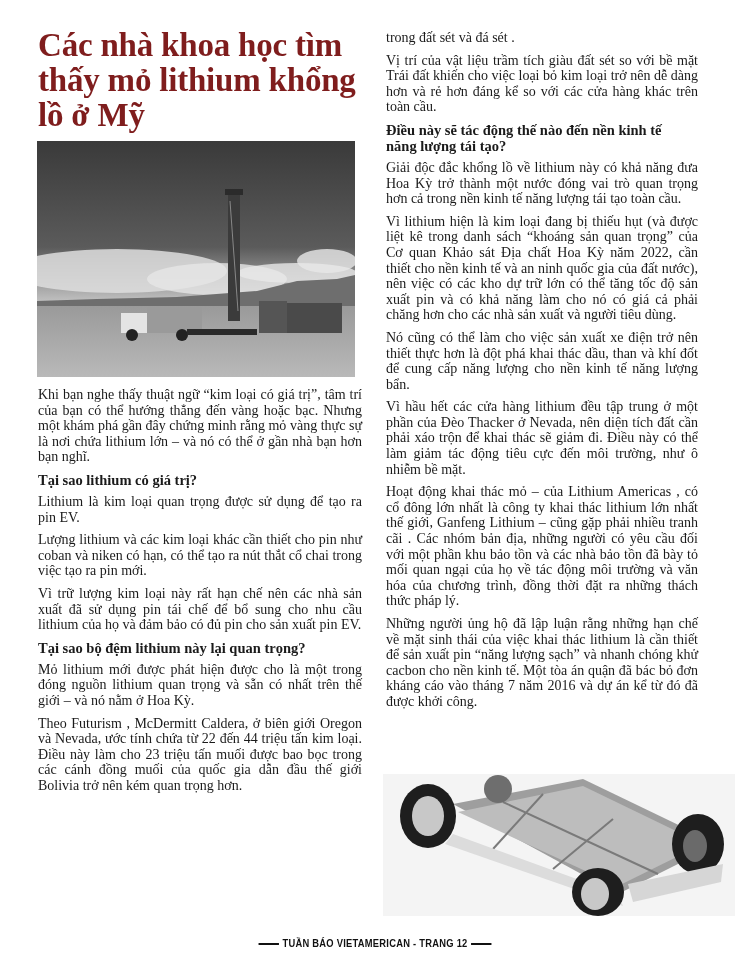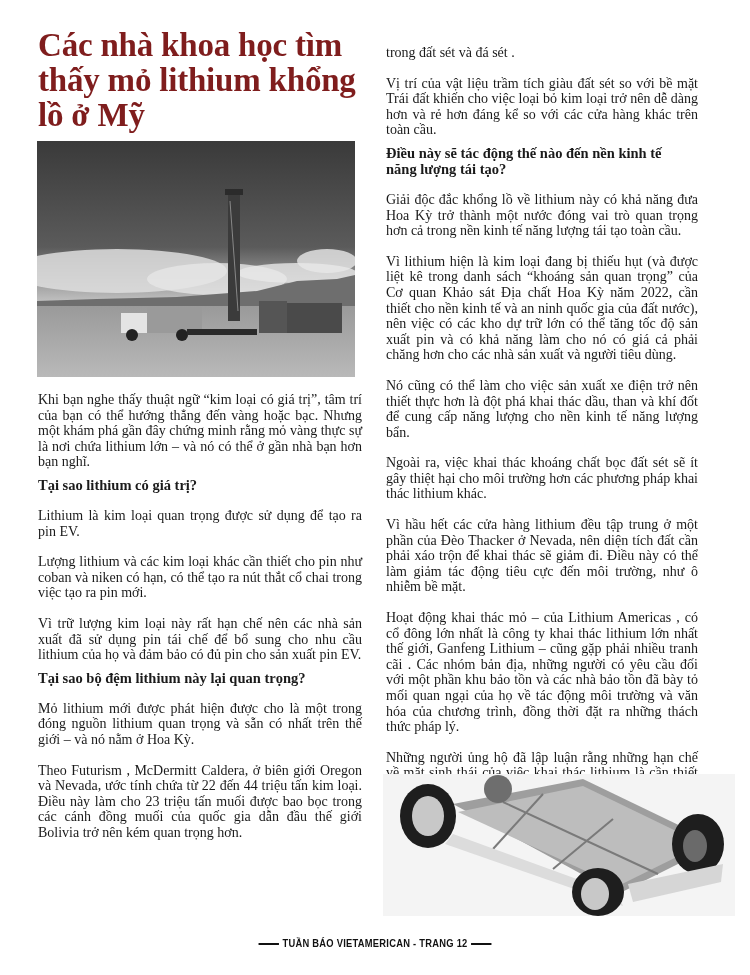--- a/index.html
+++ b/index.html
@@ -5,21 +5,21 @@
   html, body { margin: 0; padding: 0; background: #ffffff; }
   body { width: 750px; height: 975px; position: relative; overflow: hidden;
          font-family: "Liberation Serif", "DejaVu Serif", serif; color: #1a1a1a; }
   .col { position: absolute; }
   #col1 { left: 38px; top: 28px; width: 324px; }
   #col2 { left: 386px; top: 30px; width: 312px; }
   h1.headline { font-family: "Liberation Serif", serif; font-weight: bold; font-size: 33px;
      line-height: 35px; margin: 0 0 8px 0; letter-spacing: -0.2px; color: #7f1d1d; }
   .photo { position: relative; overflow: hidden; }
   #photo-drill { width: 318px; height: 236px; margin-left: -1px; margin-bottom: 10px; }
-  p.body { font-size: 14px; line-height: 15.6px; margin: 15px 0 7px 0; text-align: justify; }
+  p.body { font-size: 14px; line-height: 15.6px; margin: 0 0 7px 0; text-align: justify; }
   h3.sub { font-size: 14.5px; line-height: 16px; font-weight: bold; margin: 0 8px 6px 0; }
   #photo-ev { position: absolute; left: 383px; top: 774px; width: 352px; height: 142px; }
   .footer { position: absolute; left: 0; right: 0; top: 937px; text-align: center;
       font-family: "Liberation Sans", "DejaVu Sans", sans-serif; font-weight: bold;
       font-size: 11px; letter-spacing: 0.3px; color: #111; transform: scaleX(0.85); }
   .footer .rule { display: inline-block; width: 24px; height: 1.5px; background: #111; vertical-align: middle; margin: 0 4px; }
 </style>
 </head>
 <body>
 
@@ -71,21 +71,20 @@
 </div>
 
 <div class="col" id="col2">
   <div id="col2-body">
       <p class="body">trong đất sét và đá sét .</p>
       <p class="body">Vị trí của vật liệu trầm tích giàu đất sét so với bề mặt Trái đất khiến cho việc loại bỏ kim loại trở nên dễ dàng hơn và rẻ hơn đáng kể so với các cửa hàng khác trên toàn cầu.</p>
       <h3 class="sub">Điều này sẽ tác động thế nào đến nền kinh tế năng lượng tái tạo?</h3>
       <p class="body">Giải độc đắc khổng lồ về lithium này có khả năng đưa Hoa Kỳ trở thành một nước đóng vai trò quan trọng hơn cả trong nền kinh tế năng lượng tái tạo toàn cầu.</p>
       <p class="body">Vì lithium hiện là kim loại đang bị thiếu hụt (và được liệt kê trong danh sách “khoáng sản quan trọng” của Cơ quan Khảo sát Địa chất Hoa Kỳ năm 2022, cần thiết cho nền kinh tế và an ninh quốc gia của đất nước), nên việc có các kho dự trữ lớn có thể tăng tốc độ sản xuất pin và có khả năng làm cho nó có giá cả phải chăng hơn cho các nhà sản xuất và người tiêu dùng.</p>
       <p class="body">Nó cũng có thể làm cho việc sản xuất xe điện trở nên thiết thực hơn là đột phá khai thác dầu, than và khí đốt để cung cấp năng lượng cho nền kinh tế năng lượng bẩn.</p>
-      <p class="body">Ngoài ra, việc khai thác khoáng chất bọc đất sét sẽ ít gây thiệt hại cho môi trường hơn các phương pháp khai thác lithium khác.</p>
       <p class="body">Vì hầu hết các cửa hàng lithium đều tập trung ở một phần của Đèo Thacker ở Nevada, nên diện tích đất cần phải xáo trộn để khai thác sẽ giảm đi. Điều này có thể làm giảm tác động tiêu cực đến môi trường, như ô nhiễm bề mặt.</p>
       <p class="body">Hoạt động khai thác mỏ – của Lithium Americas , có cổ đông lớn nhất là công ty khai thác lithium lớn nhất thế giới, Ganfeng Lithium – cũng gặp phải nhiều tranh cãi . Các nhóm bản địa, những người có yêu cầu đối với một phần khu bảo tồn và các nhà bảo tồn đã bày tỏ mối quan ngại của họ về tác động môi trường và văn hóa của chương trình, đồng thời đặt ra những thách thức pháp lý.</p>
       <p class="body">Những người ủng hộ đã lập luận rằng những hạn chế về mặt sinh thái của việc khai thác lithium là cần thiết để sản xuất pin “năng lượng sạch” và nhanh chóng khử cacbon cho nền kinh tế. Một tòa án quận đã bác bỏ đơn kháng cáo vào tháng 7 năm 2016 và dự án kể từ đó đã được khởi công.</p>
     </div>
 </div>
 
 <div class="photo" id="photo-ev">
   <svg width="352" height="142" viewBox="0 0 352 142" xmlns="http://www.w3.org/2000/svg">
     <rect x="0" y="0" width="352" height="142" fill="#f4f4f4"></rect>
     <polygon points="70,30 200,5 335,70 235,120" fill="#9e9e9e"></polygon>

